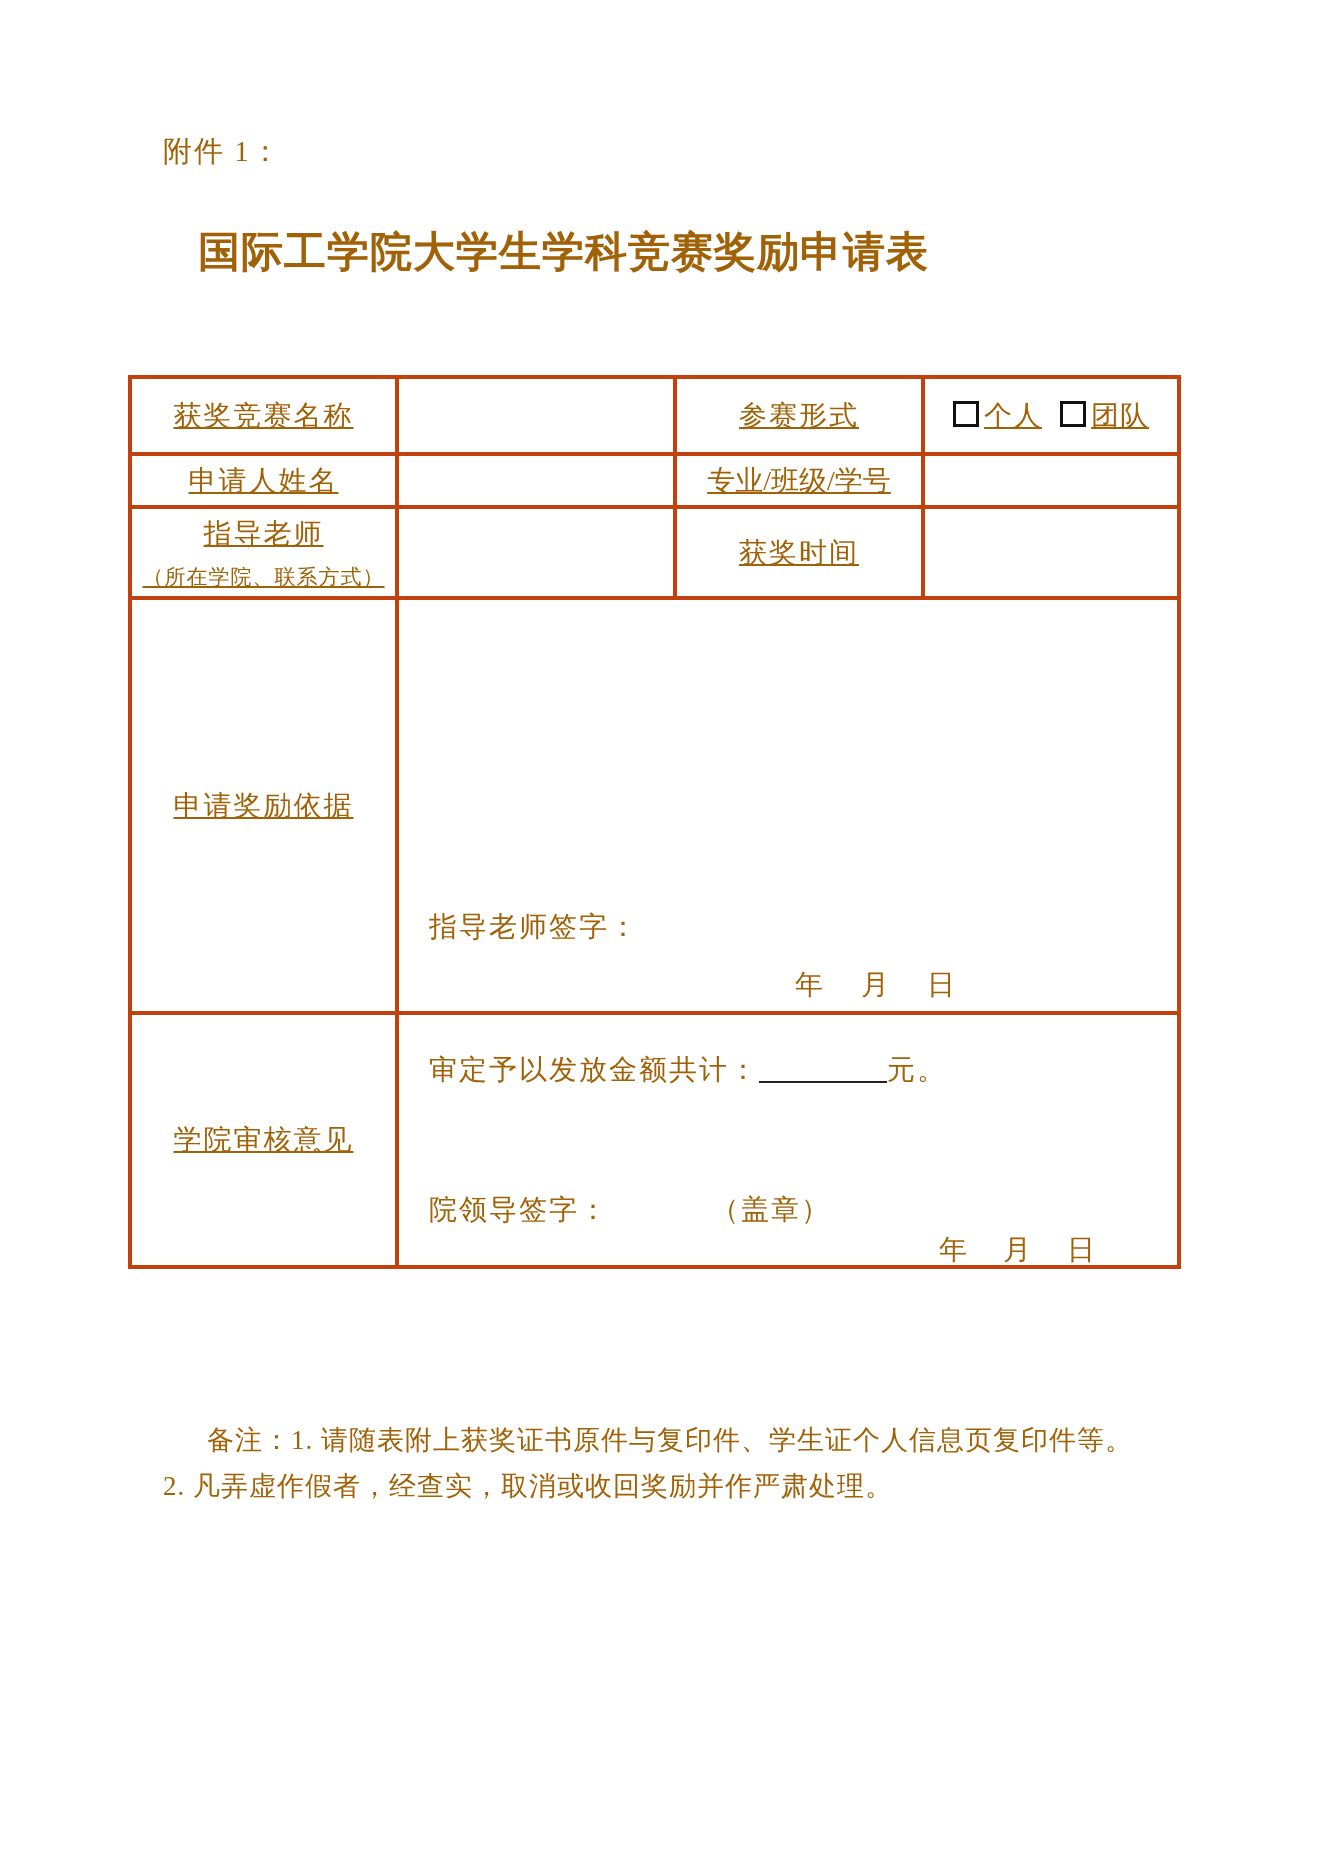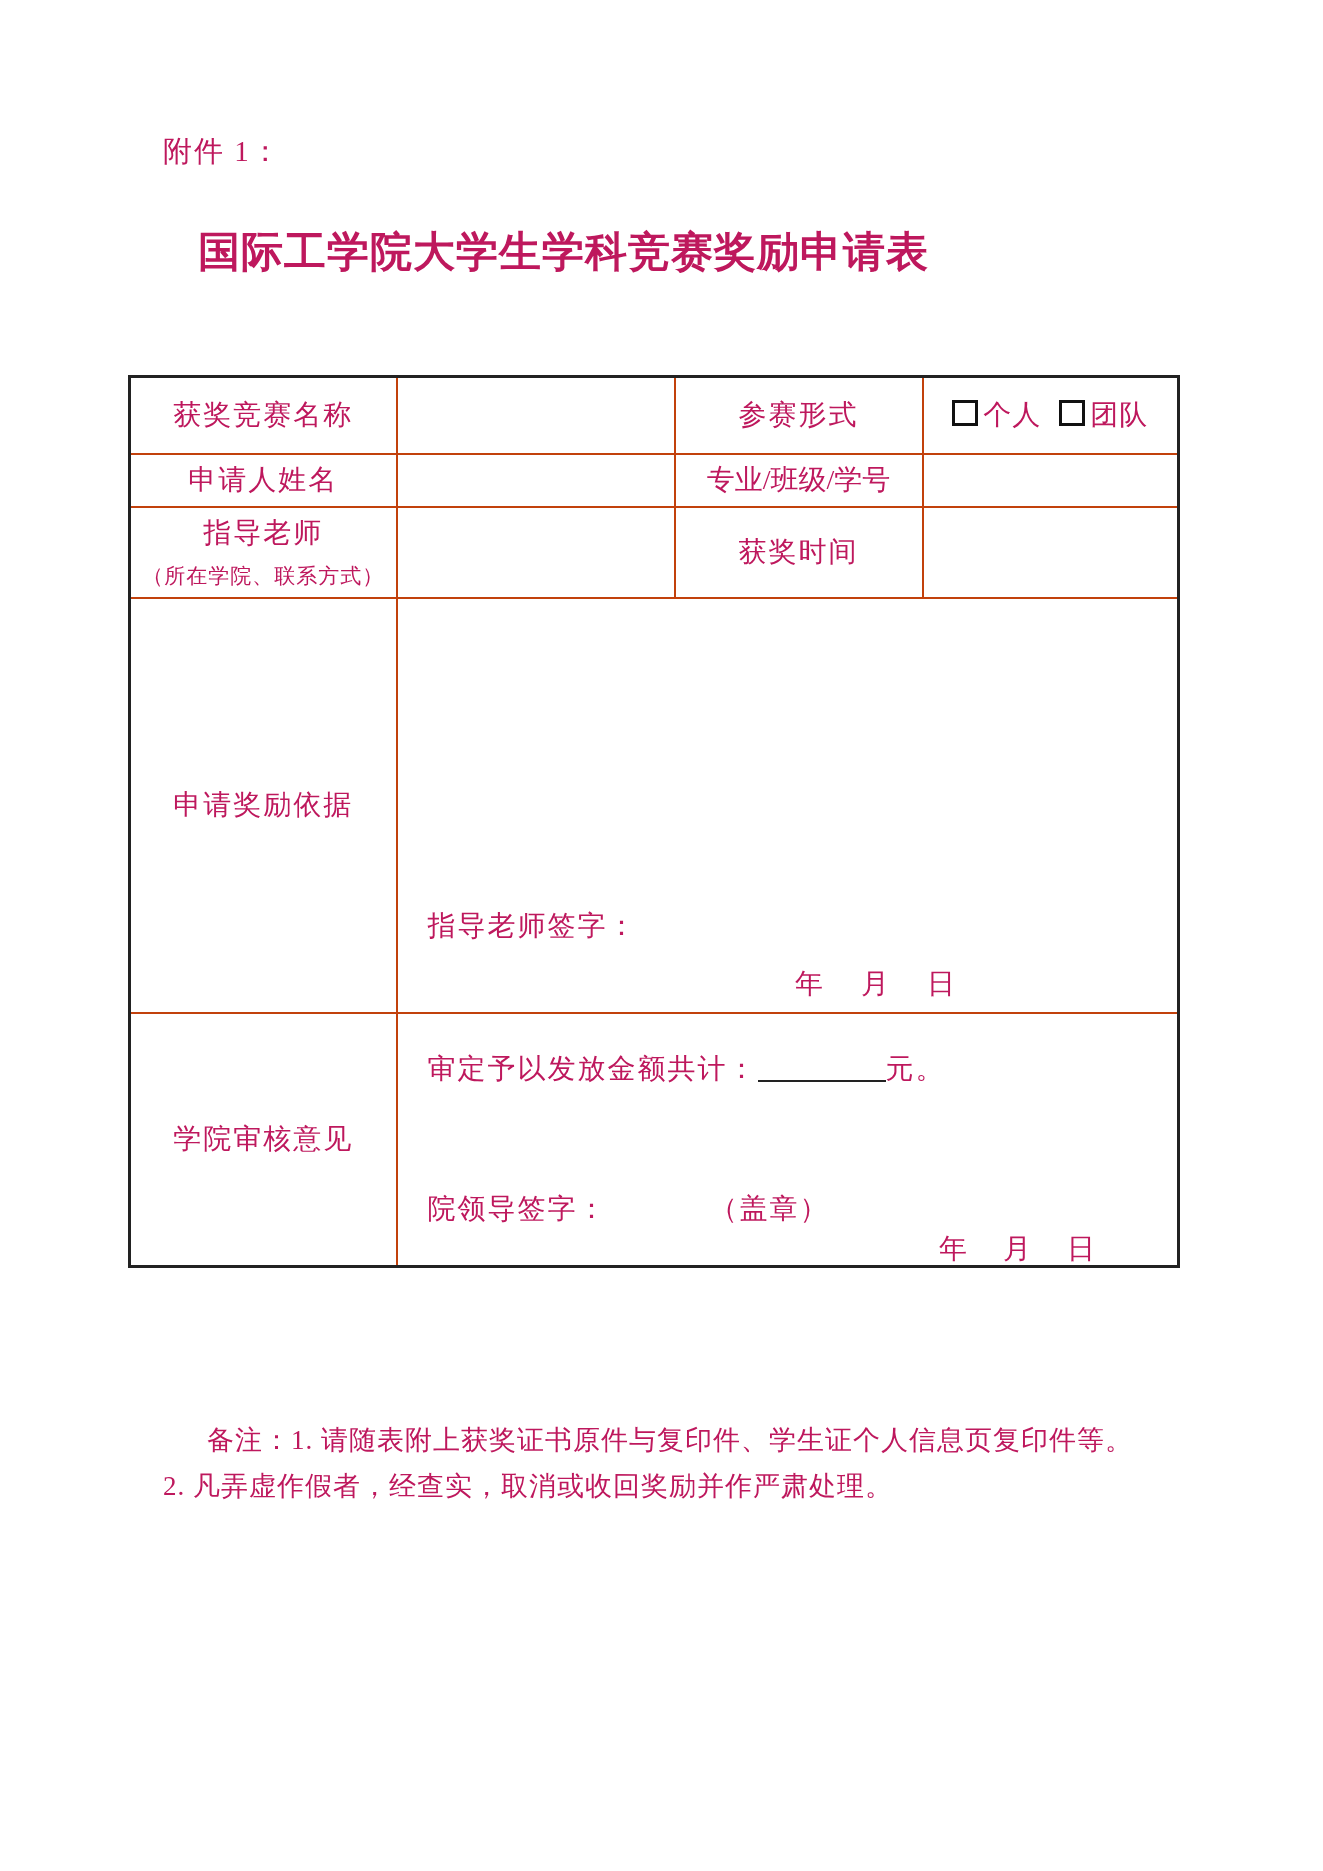--- a/index.html
+++ b/index.html
@@ -1,18 +1,18 @@
 <!DOCTYPE html>
 <html><head>
 <meta charset="utf-8">
 <style>
   html,body { margin:0; padding:0; background:#ffffff; }
   .page {
     position:relative; width:1323px; height:1871px; background:#ffffff;
-    font-family:"Liberation Serif","DejaVu Serif",serif; color:#be185d;
+    font-family:"Liberation Serif","DejaVu Serif",serif; color:#a16207;
     overflow:hidden;
   }
   .attachment {
     position:absolute; left:163px; top:132px; font-size:29px; letter-spacing:2px;
   }
   .doc-title {
     position:absolute; left:198px; top:224px; font-size:42px; font-weight:bold;
     font-family:"Liberation Sans","DejaVu Sans",sans-serif; letter-spacing:1px;
     white-space:nowrap;
   }
@@ -22,22 +22,22 @@
   .dateline .dy { margin-left:50px; }
   .dateline .dm { margin-left:45px; }
   .dateline .dd { margin-left:48px; }
 
   table.form {
     position:absolute; left:128px; top:375px; width:1049px;
     border-collapse:collapse; table-layout:fixed;
     border:3px solid #222222;
   }
   table.form td {
-    border:2px solid #c2410c; font-size:28px; text-align:center;
-    vertical-align:middle; padding:0; letter-spacing:2px; overflow:hidden;
+    border:4px solid #c2410c; font-size:28px; text-align:center;
+    vertical-align:middle; padding:0; letter-spacing:2px; overflow:hidden;text-decoration:underline;
   }
   td.lbl { letter-spacing:3px; }
   td.lbl-wide { letter-spacing:8px;margin-top:22px; }
   td.fill { }
   .sub-lbl { display:block; font-size:21px; letter-spacing:1px; margin-top:10px; white-space:nowrap; }
   .main-lbl { display:block; }
 
   .cb {
     display:inline-block; width:20px; height:20px; border:3px solid #111111;
     margin-right:5px; vertical-align:-2px; background:#ffffff;

